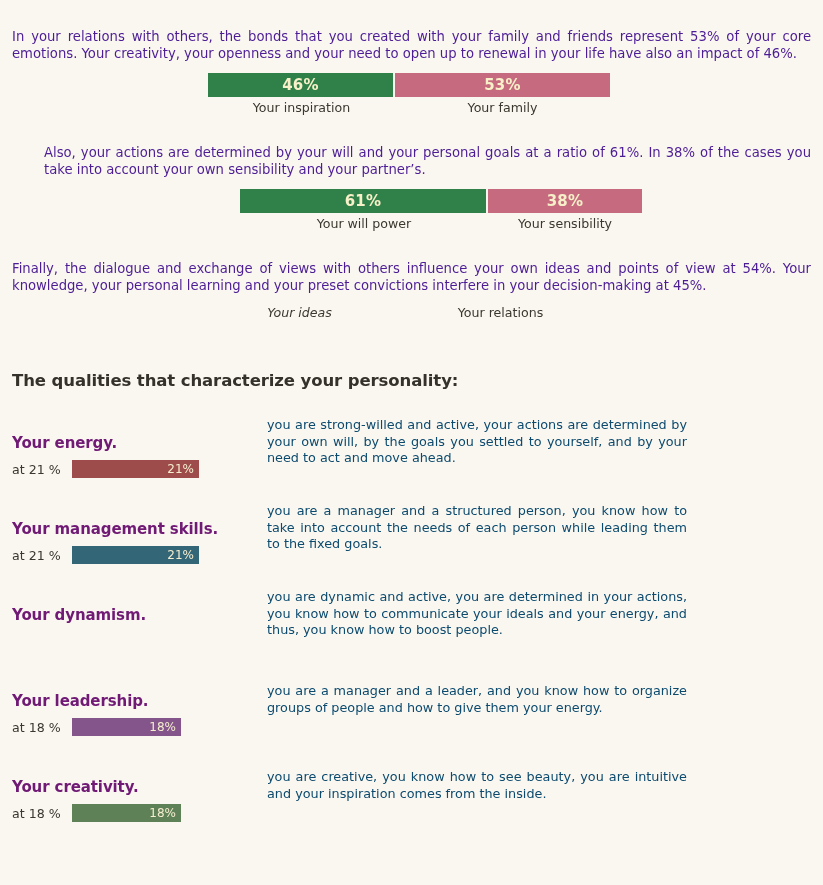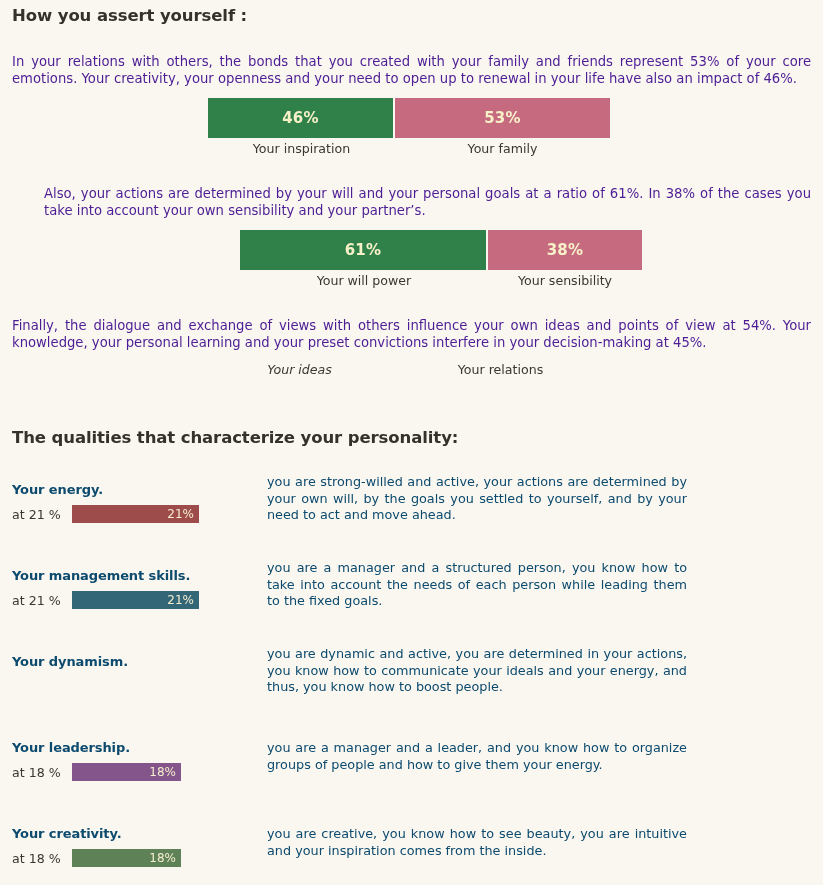--- a/index.html
+++ b/index.html
@@ -44,21 +44,21 @@
     color: #4c1d95;
     margin: 0;
   }
 
   
   .split-block {
     margin: 0;
   }
   .split-bar {
     display: flex;
-    height: 40px;
+    height: 24px;
     align-items: stretch;
   }
   .seg {
     display: flex;
     align-items: center;
     justify-content: center;
     font-size: 15px;
     font-weight: bold;
     color: #f7f0c8;
     letter-spacing: 0.2px;
@@ -82,24 +82,24 @@
     position: relative;
     min-height: 74px;
   }
   .q-left {
     position: absolute;
     left: 0;
     top: 0;
     width: 250px;
   }
   .q-title {
-    font-size: 13px;
+    font-size: 15px;
     font-weight: bold;
-    color: #0c4a6e;
-    margin: 8px 0 8px 0;
+    color: #701a75;
+    margin: 17px 0 8px 0;
     letter-spacing: -0.1px;
   }
   .q-barline {
     display: flex;
     align-items: center;
   }
   .q-at {
     font-size: 12.6px;
     color: #3a382f;
     width: 60px;
@@ -124,21 +124,20 @@
     line-height: 16.6px;
     text-align: justify;
     color: #0c4a6e;
   }
 </style>
 </head>
 <body>
 
 <div class="page">
 
-  <h1 class="section-title">How you assert yourself :</h1>
 
   <div class="split-block" style="margin-top:28px;">
     <p class="para">In your relations with others, the bonds that you created with your family and friends represent 53% of your core emotions. Your creativity, your openness and your need to open up to renewal in your life have also an impact of 46%.</p>
     <div style="padding-left:196px; margin-top:11px;">
       <div class="split-bar">
         <div class="seg left" id="s1l" style="width: 185px;">46%</div>
         <div class="seg right" id="s1r" style="width: 215px;">53%</div>
       </div>
       <div class="split-labels">
         <div class="lbl" id="s1ll" style="width: 187px;">Your inspiration</div>

